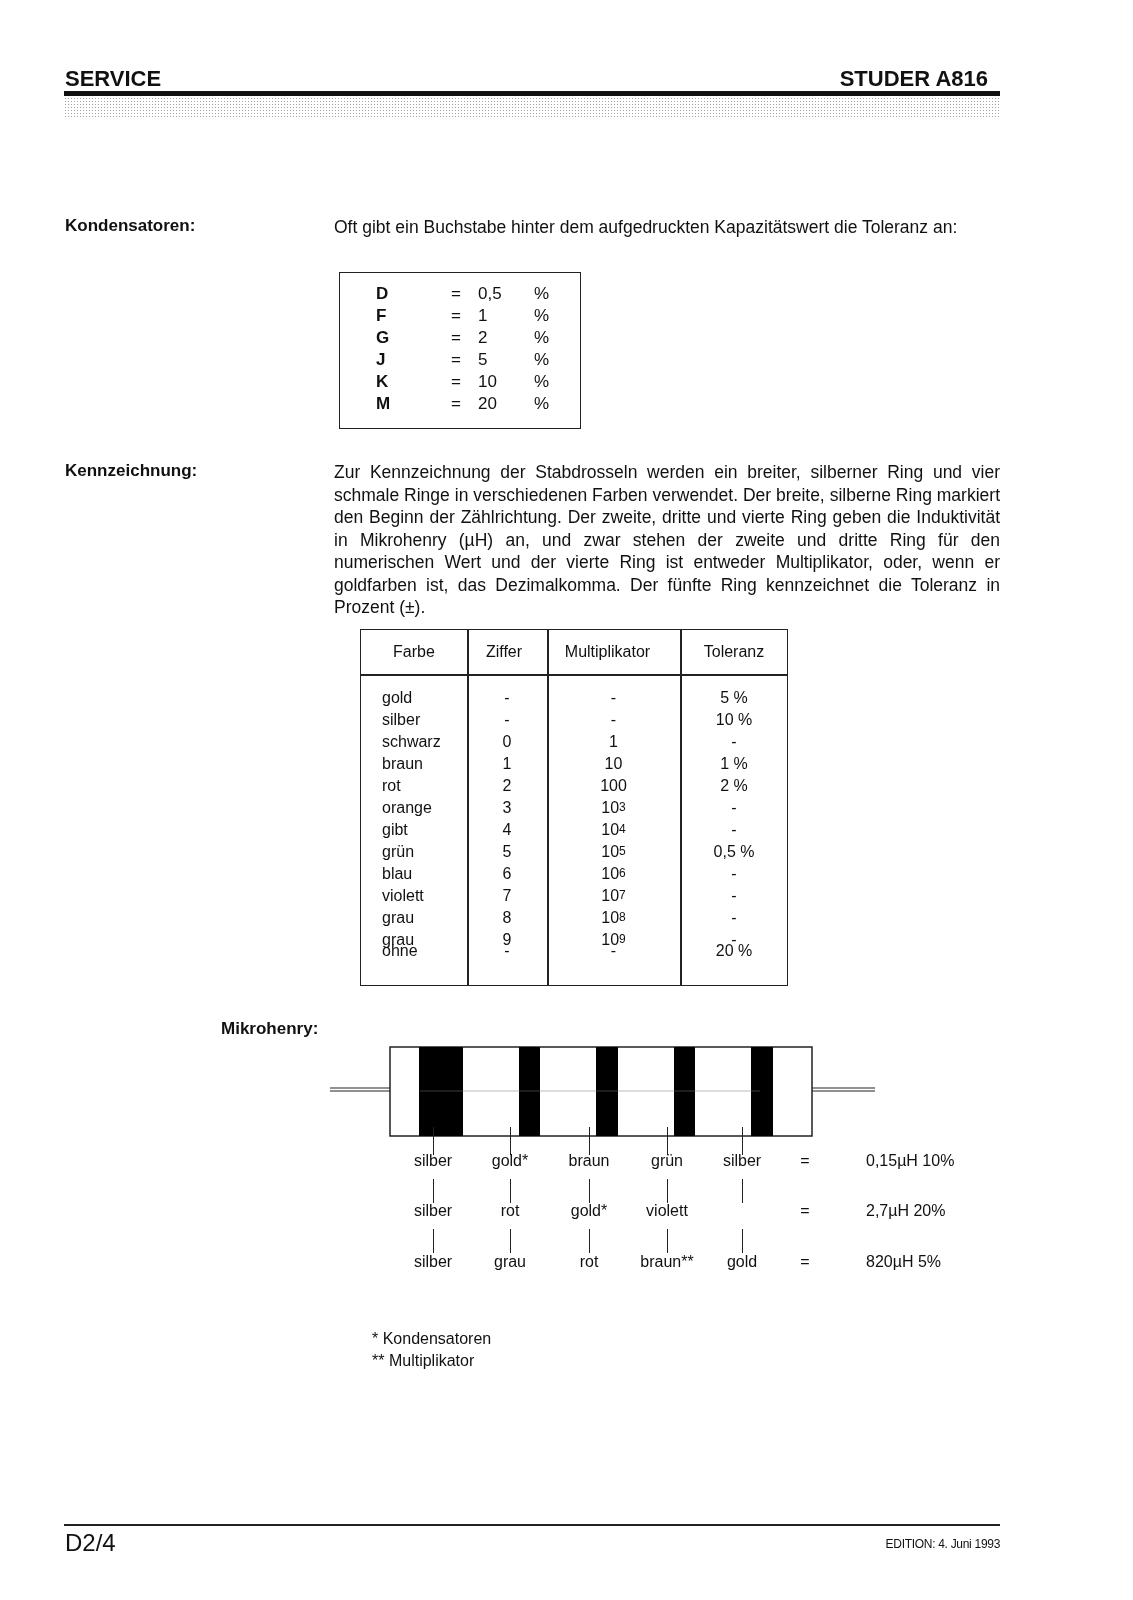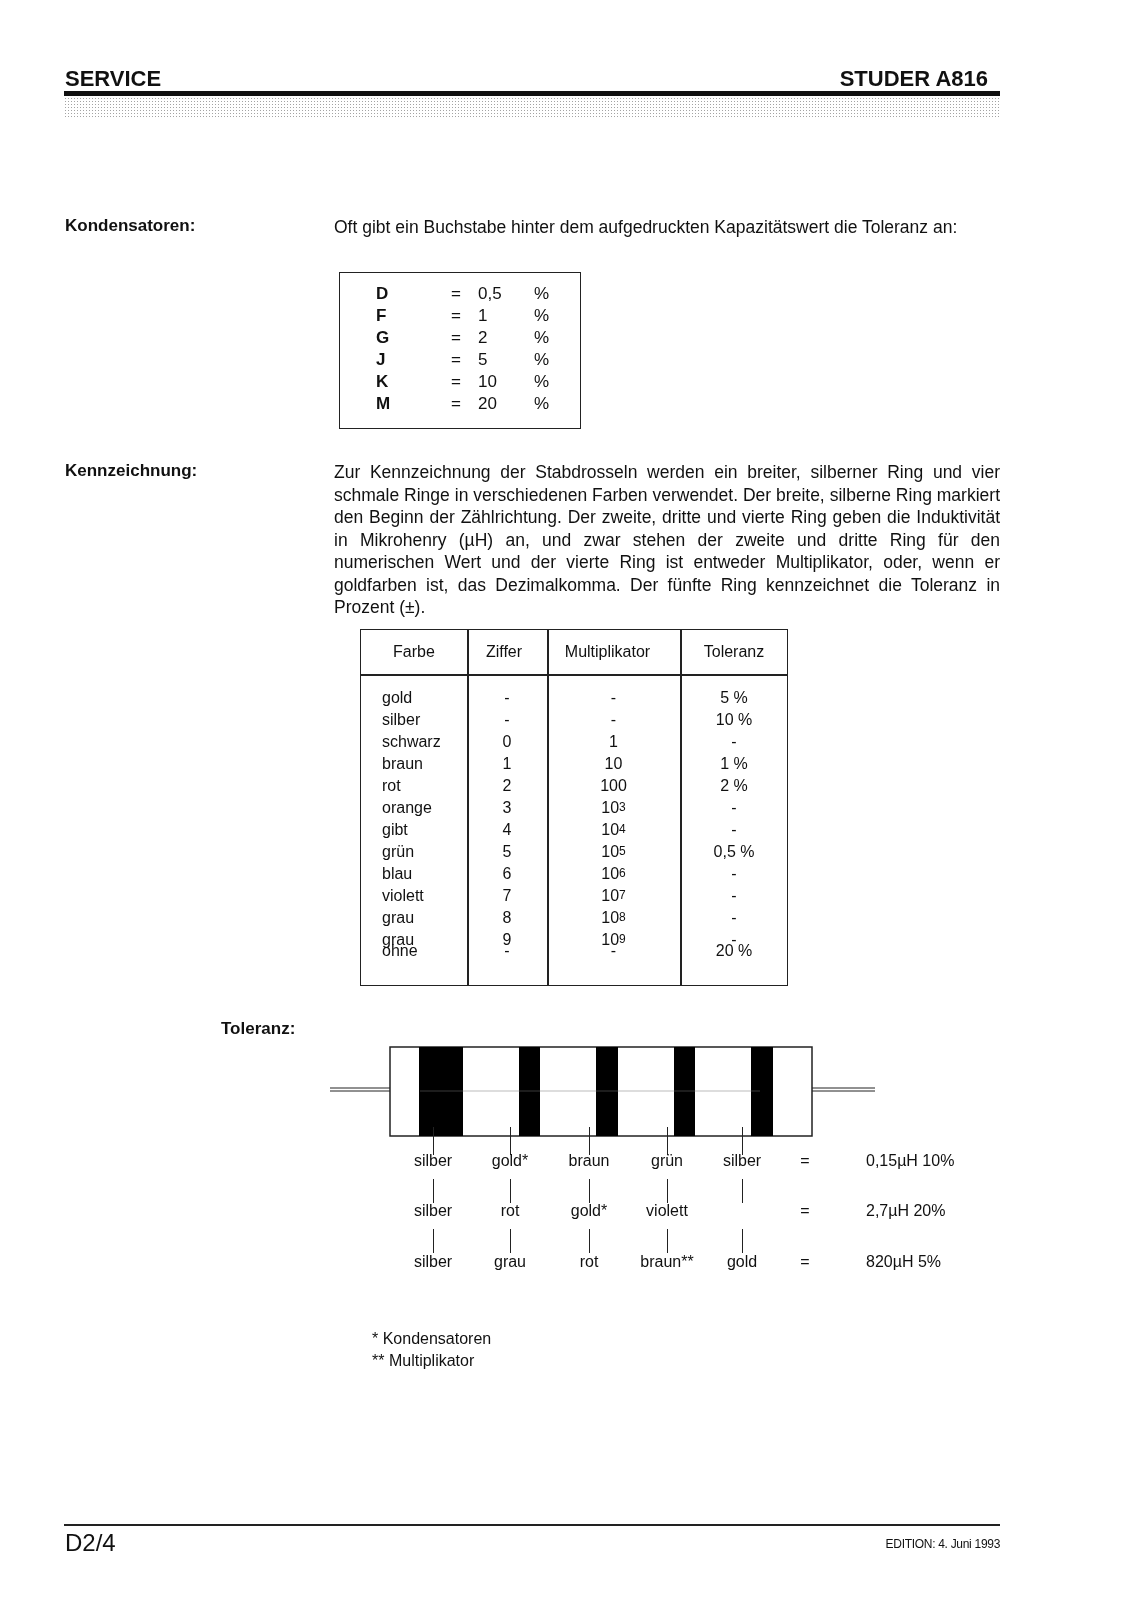--- a/index.html
+++ b/index.html
@@ -181,21 +181,21 @@
       </div>
       <div class="trow" style="top: 312px;">
         <span class="c-farbe">ohne</span>
         <span class="c-ziffer">-</span>
         <span class="c-mult"><span style="position: static;">-</span></span>
         <span class="c-tol">20 %</span>
       </div>
     </div>
 </div>
 
-<div class="abs label" style="left:221px; top:1019px;">Toleranz:</div>
+<div class="abs label" style="left:221px; top:1019px;">Mikrohenry:</div>
 
 <svg class="abs" id="inductor" viewBox="0 0 550 100">
   <g>
     <line x1="0" y1="43" x2="60" y2="43" stroke="#222" stroke-width="1"></line>
     <line x1="0" y1="46" x2="60" y2="46" stroke="#222" stroke-width="1"></line>
   </g>
   <g>
     <line x1="482" y1="43" x2="545" y2="43" stroke="#222" stroke-width="1"></line>
     <line x1="482" y1="46" x2="545" y2="46" stroke="#222" stroke-width="1"></line>
   </g>

